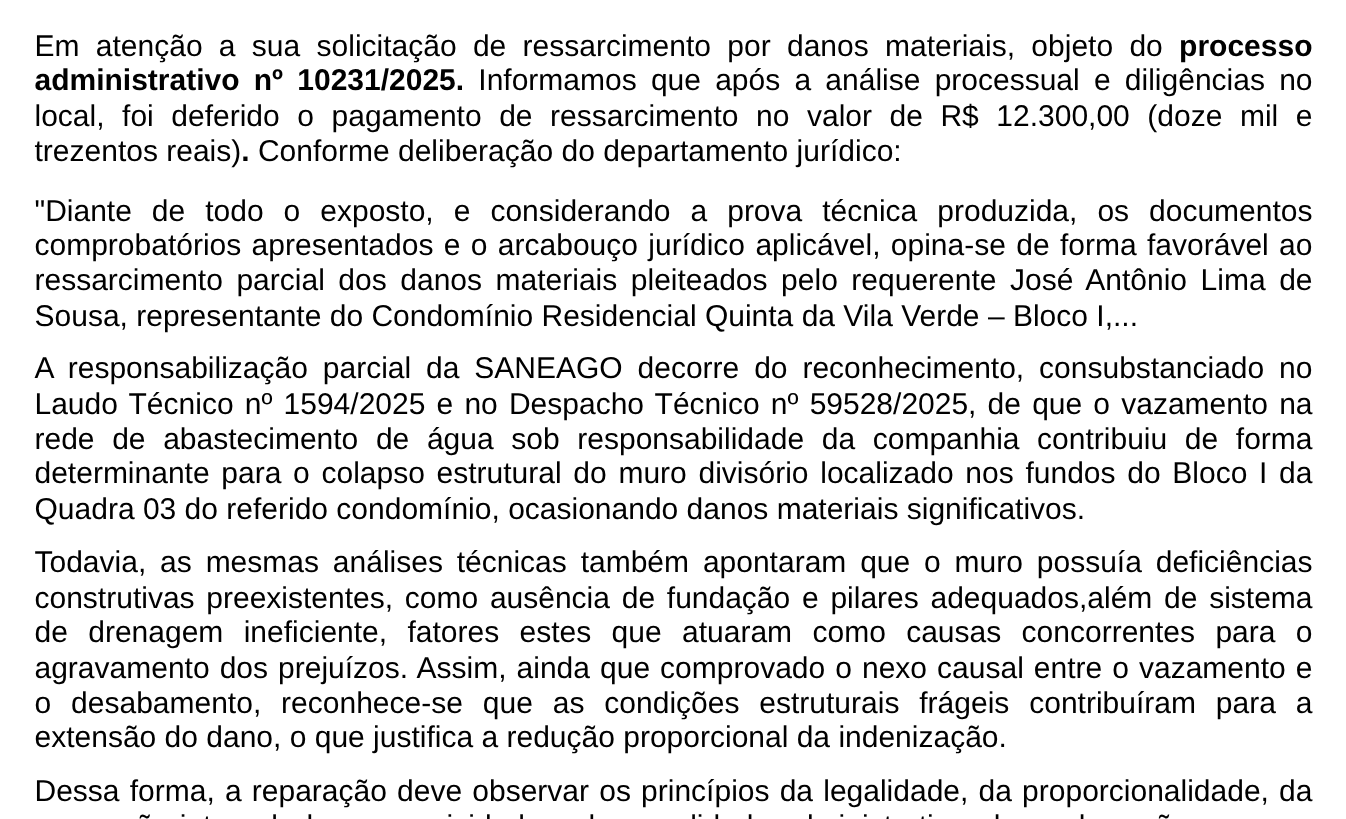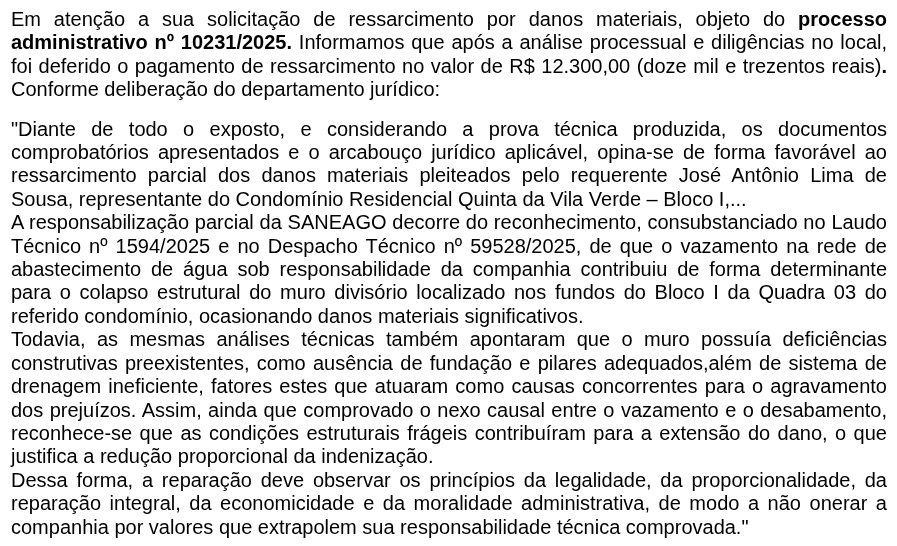--- a/index.html
+++ b/index.html
@@ -11,21 +11,21 @@
     height: 546px;
     overflow: hidden;
     background: #ffffff;
     color: #000000;
     font-family: "Liberation Sans", sans-serif;
   }
   .doc {
     padding: 8px 10px 0 11px;
   }
   .para {
-    margin: 0;
+    margin: 12px;
     font-size: 20px;
     line-height: 23.4px;
     text-align: justify;
     color: #000000;
   }
   .para.after-gap {
     margin-bottom: 16px;
   }
   .bold {
     font-weight: bold;

